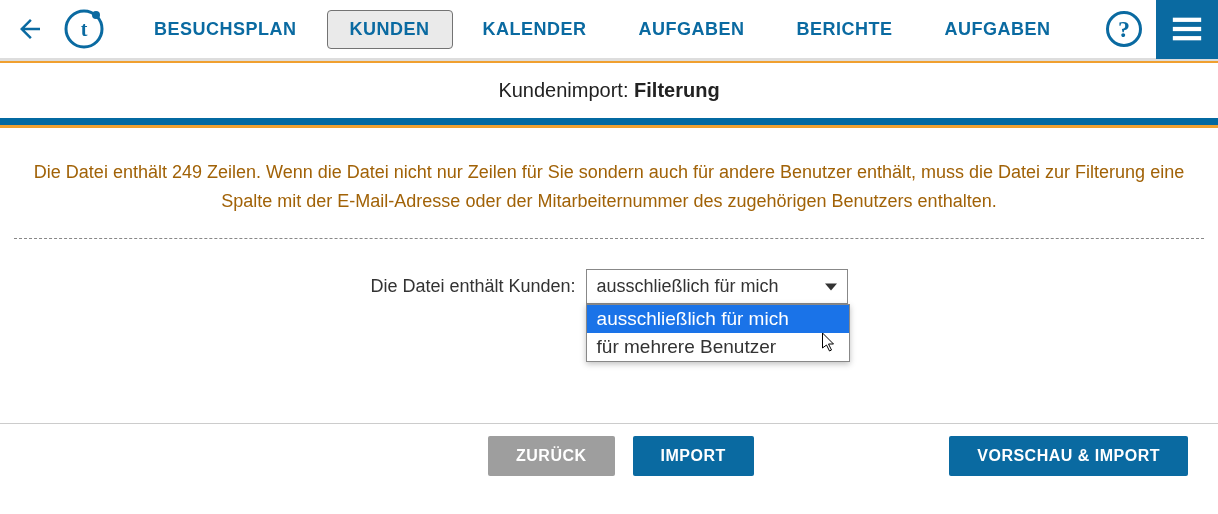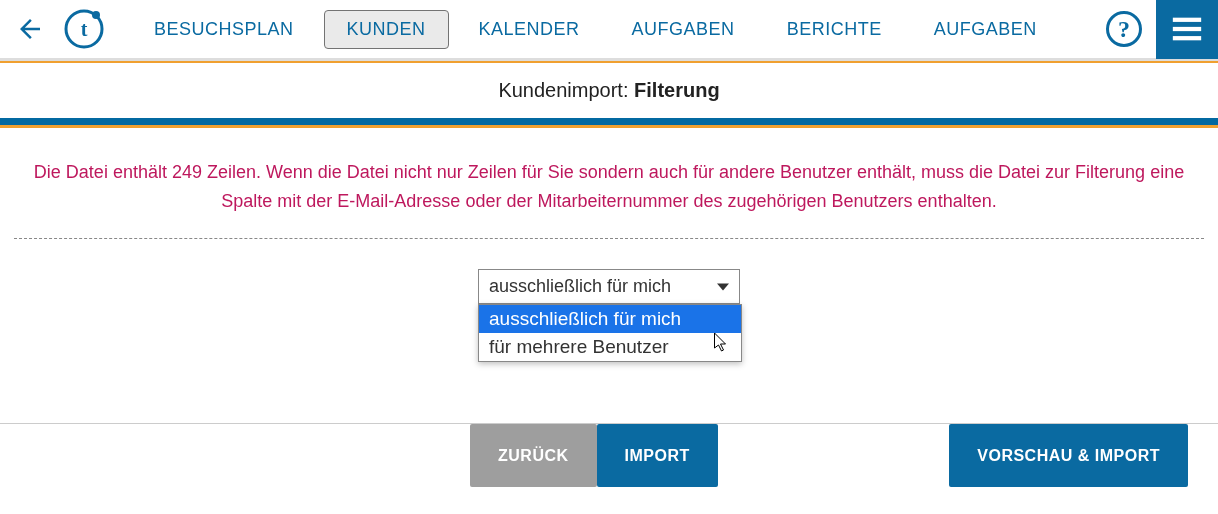--- a/index.html
+++ b/index.html
@@ -38,21 +38,21 @@
     }
     .logo svg { width: 100%; height: 100%; }
     .nav-items {
       display: flex;
       align-items: center;
       gap: 8px;
     }
     .nav-item {
       padding: 8px 22px;
       font-size: 18px;
-      font-weight: 400;
+      font-weight: 700;
       color: #0a6aa1;
       cursor: pointer;
       border-radius: 4px;
       letter-spacing: 0.5px;
       text-align: center;
     }
     .nav-item.active {
       background: #eaeaea;
       border: 1px solid #737373;
       color: #0a6aa1;
@@ -108,21 +108,21 @@
       height: 295px;
       overflow-y: scroll;
       overflow-x: scroll;
       padding: 30px 14px 10px;
       position: relative;
     }
     .info-text {
       text-align: center;
       font-size: 18px;
       line-height: 1.6;
-      color: #be185d;
+      color: #a16207;
       margin-bottom: 22px;
     }
     .dotted-sep {
       border: none;
       border-top: 1px dashed #888;
       margin: 8px 0 30px;
     }
     .form-row {
       display: flex;
       align-items: center;
@@ -177,21 +177,23 @@
       top: 28px;
       right: 12px;
       z-index: 20;
       pointer-events: none;
     }
     .cursor-arrow svg { width: 15px; height: 20px; }
     .footer-bar {
       height: 64px;
       border-top: 1px solid #ccc;
       display: flex;
+      align-items: center;
       padding: 0 30px;
+      gap: 18px;
     }
     .footer-spacer-left { width: 440px; }
     .btn {
       padding: 11px 28px;
       font-size: 16px;
       font-weight: 700;
       border: none;
       border-radius: 2px;
       cursor: pointer;
       letter-spacing: 0.5px;
@@ -247,20 +249,21 @@
 <div class="page-title-bar">
   <span>Kundenimport: </span><span class="bold">Filterung</span>
 </div>
 
 <div class="accent-strip2"></div>
 
 <div class="content-area">
   <div class="info-text">Die Datei enthält 249 Zeilen. Wenn die Datei nicht nur Zeilen für Sie sondern auch für andere Benutzer enthält, muss die Datei zur Filterung eine Spalte mit der E-Mail-Adresse oder der Mitarbeiternummer des zugehörigen Benutzers enthalten.</div>
   <hr class="dotted-sep">
   <div class="form-row">
+    <span>Die Datei enthält Kunden:</span>
     <div class="select-wrap">
       <div class="select-box">
         <span>ausschließlich für mich</span>
       </div>
       <div class="dropdown-list">
         <div class="dropdown-item selected">ausschließlich für mich</div>
         <div class="dropdown-item">für mehrere Benutzer</div>
         <div class="cursor-arrow">
           <svg viewBox="0 0 14 20">
             <path d="M0 0 L0 15 L4 12 L7 18 L9 17 L6 11 L11 11 Z" fill="#fff" stroke="#000" stroke-width="1"></path>

